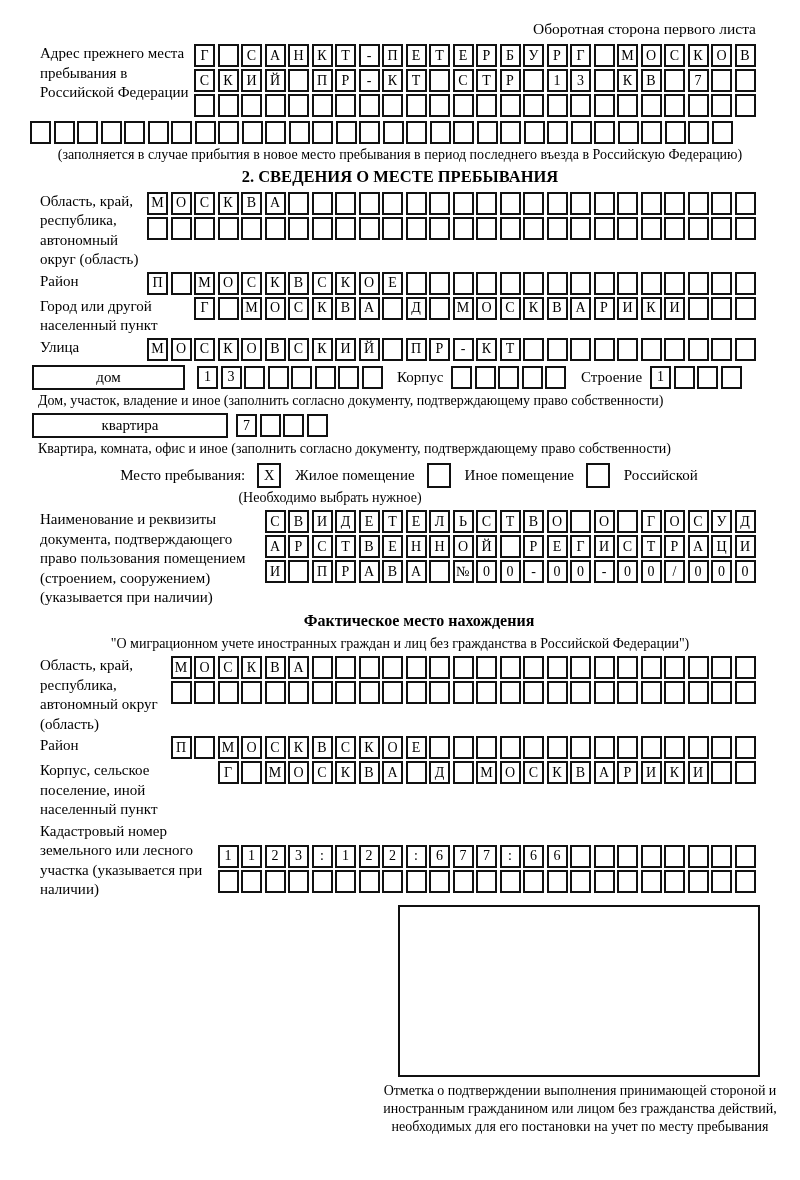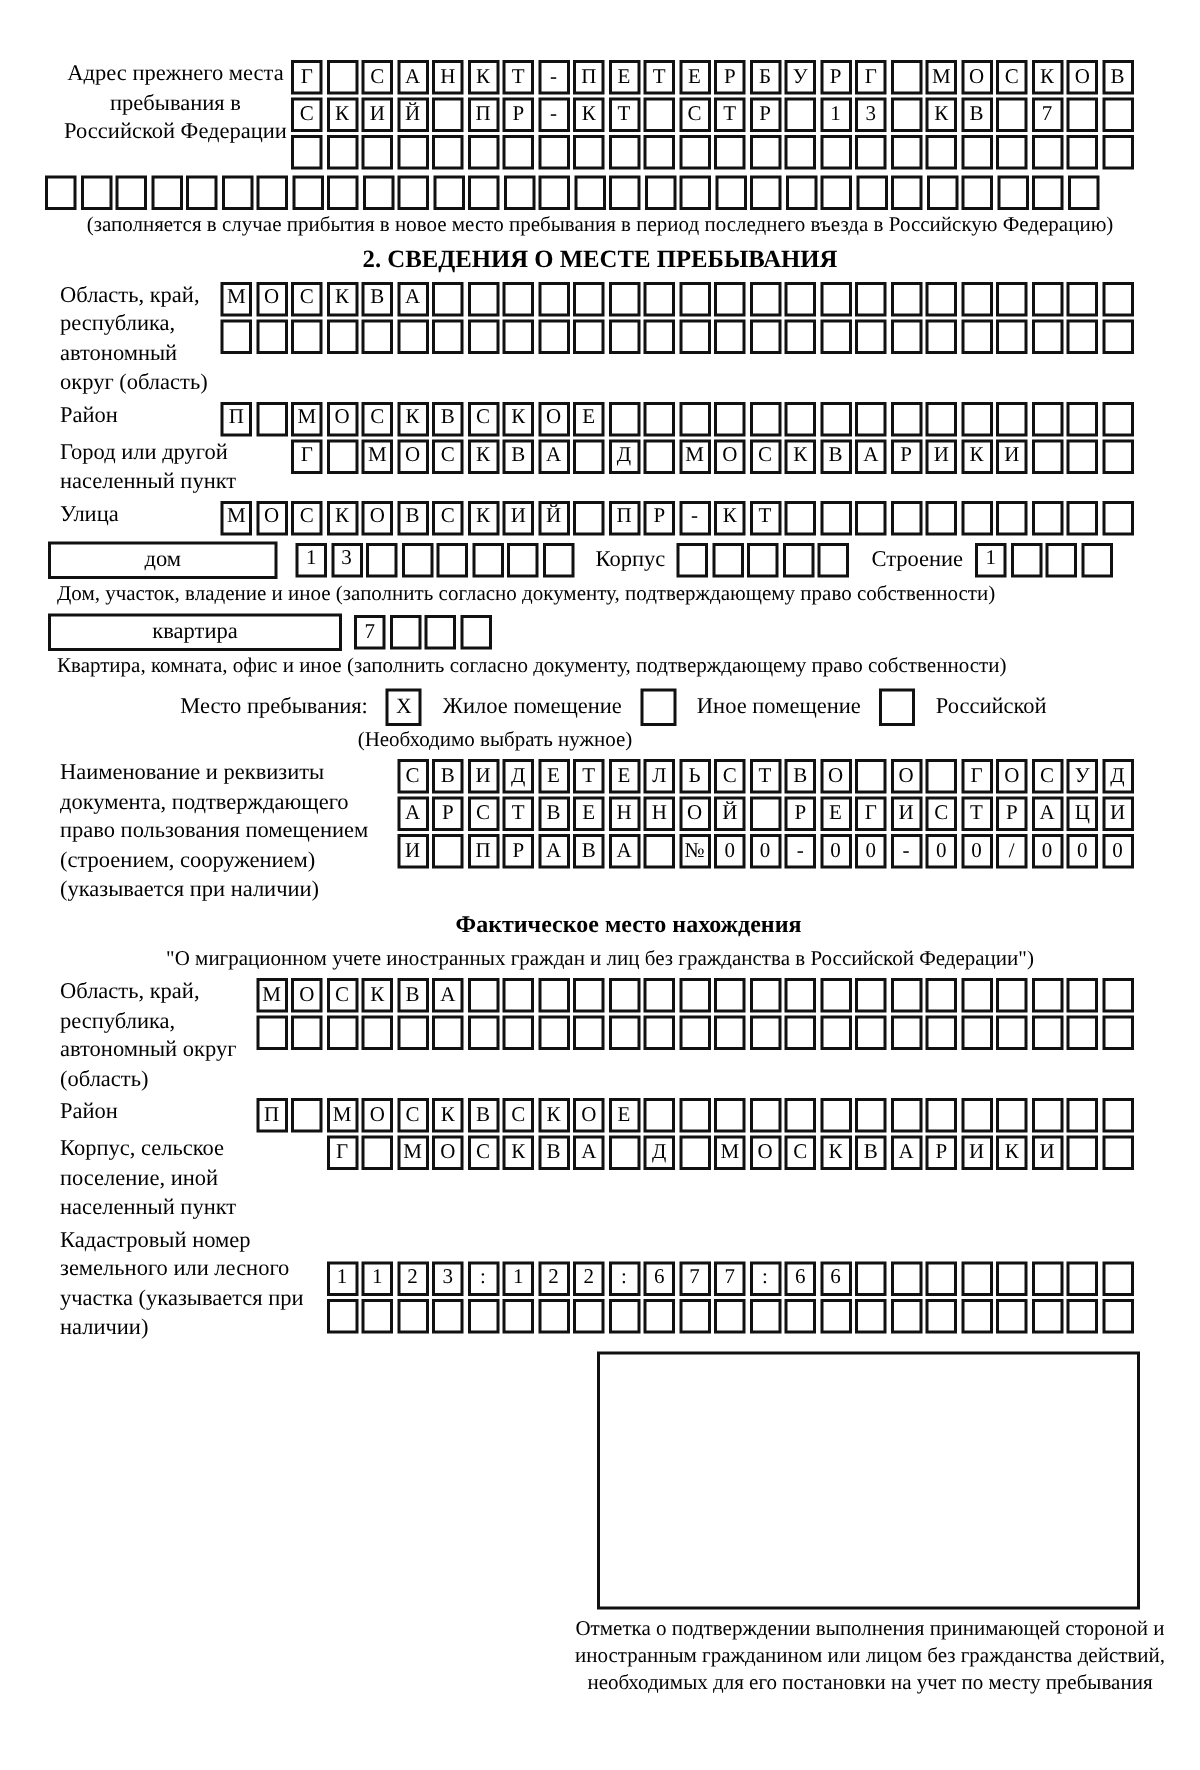--- a/index.html
+++ b/index.html
@@ -25,21 +25,21 @@
   .block{display:flex;align-items:flex-start;margin:0 42px 2px 40px;}
   .block .right{margin-left:auto;}
   .labelc{font-size:15px;line-height:1.3;}
   .lab-addr{width:160px;}
   .lab-region1{width:100px;}
   .lab-city1{width:128px;}
   .lab-region2{width:140px;}
   .lab-city2{width:190px;}
   .lab-doc{width:228px;}
   .lab-cad{width:185px;}
-  .addr-block{margin-top:20px;text-align:center;}
+  .addr-block{margin-top:6px;}
   .fullrow{margin:0 0 2px 30px;}
 
   .note{font-size:14px;line-height:1.25;}
   .center{text-align:center;}
   .note-inline{margin:0 0 3px 38px;}
 
   .h2{text-align:center;font-weight:bold;font-size:16.5px;margin:3px 0 5px;}
   .h3{text-align:center;font-weight:bold;font-size:16px;margin:4px 0 5px;padding-left:38px;}
 
   .inline-row{display:flex;align-items:center;margin:4px 42px 2px 32px;}
@@ -68,20 +68,21 @@
   .stamp-caption{
     width:400px;margin-left:380px;text-align:center;
     font-size:14px;line-height:1.3;
   }
 </style>
 </head>
 <body>
 
 <div class="page">
 
+  <div class="top-title">Оборотная сторона первого листа</div>
 
   <div class="block addr-block">
     <div class="labelc lab-addr">Адрес прежнего места пребывания в Российской Федерации</div>
     <div class="cellscol right">
       <div class="cells">
           <span class="cell">Г</span>
           <span class="cell"></span>
           <span class="cell">С</span>
           <span class="cell">А</span>
           <span class="cell">Н</span>

